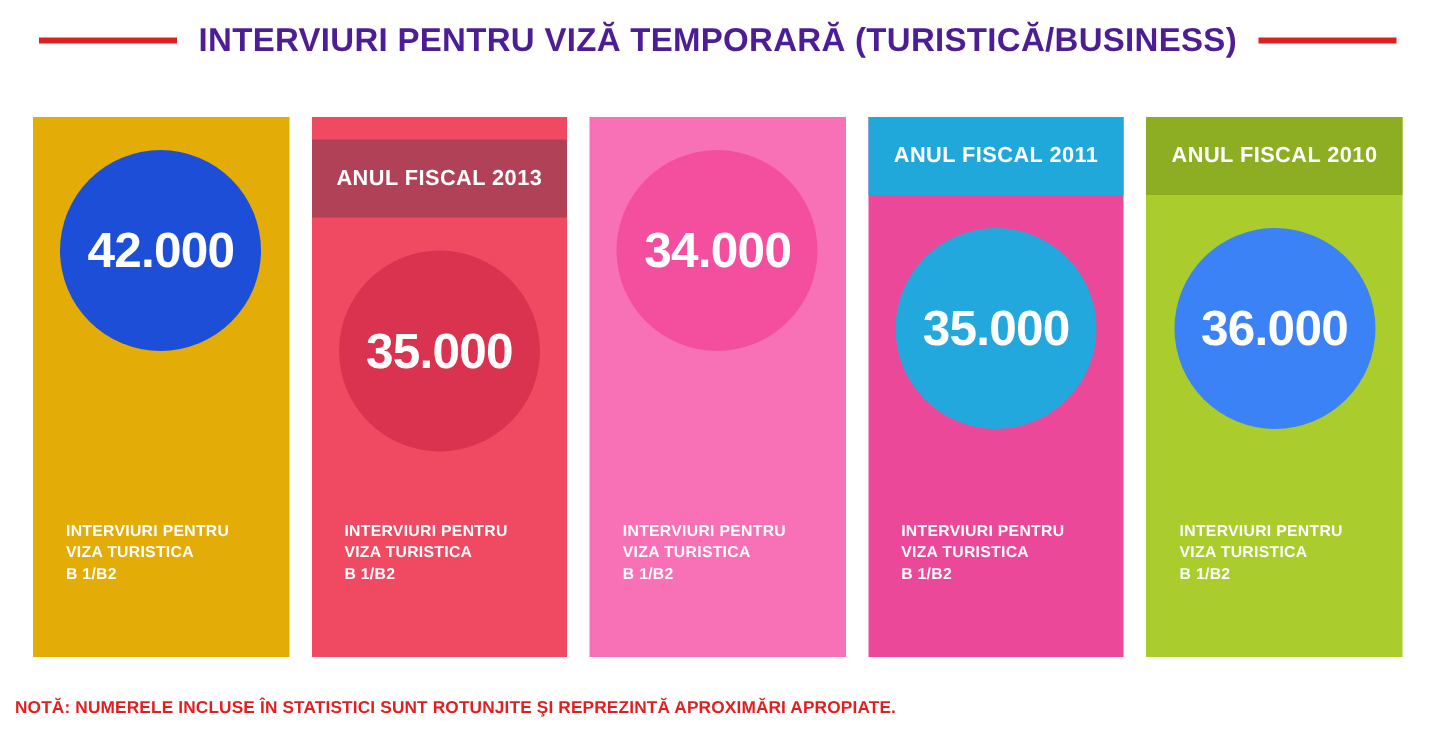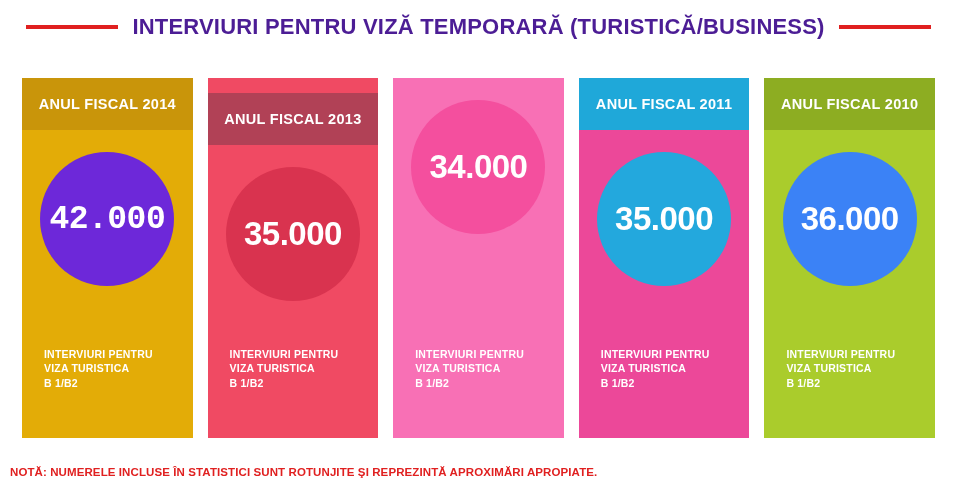--- a/index.html
+++ b/index.html
@@ -139,25 +139,22 @@
 
   <div class="title-row">
     <div class="title-rule left" style="background: rgb(224, 32, 32);"></div>
     <div class="title-text">INTERVIURI PENTRU VIZĂ TEMPORARĂ (TURISTICĂ/BUSINESS)</div>
     <div class="title-rule right" style="background: rgb(224, 32, 32);"></div>
   </div>
 
   <div class="cards">
 
     <div class="card" style="background: rgb(227, 172, 7);">
-      <div class="card-header" style="background: rgb(201, 149, 10);">
-        <span class="card-header-label">ANUL FISCAL 2014</span>
-      </div>
-      <div class="card-body">
-        <div class="circle" style="background: #6d28d9; font-family: Liberation Mono, monospace;">
+      <div class="card-body">
+        <div class="circle" style="background: #1d4ed8;">
           <span class="circle-value">42.000</span>
         </div>
         <div class="card-caption">
             <div>INTERVIURI PENTRU</div>
             <div>VIZA TURISTICA</div>
             <div>B 1/B2</div>
           </div>
       </div>
     </div>
 

